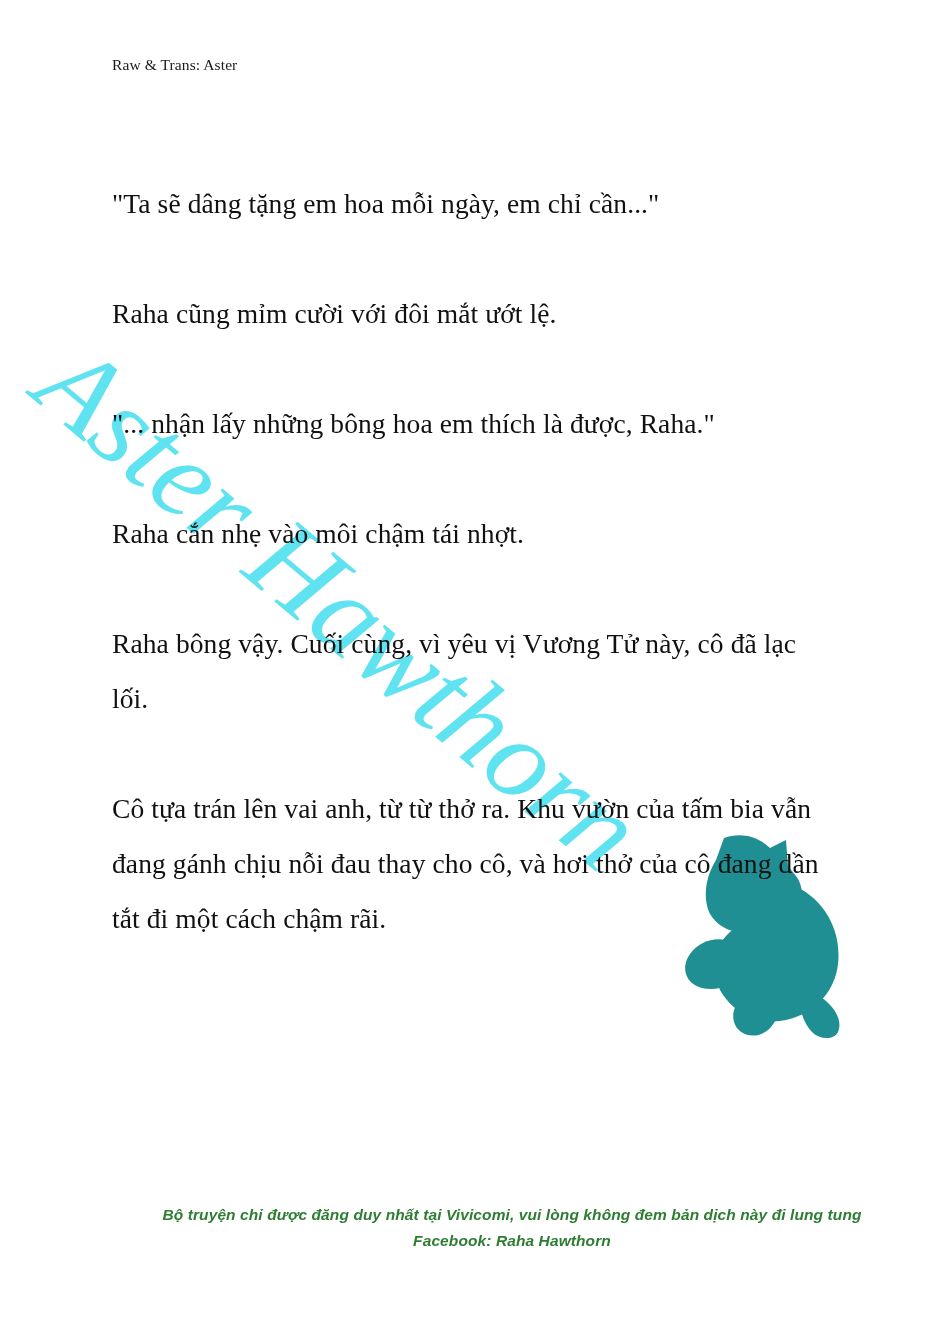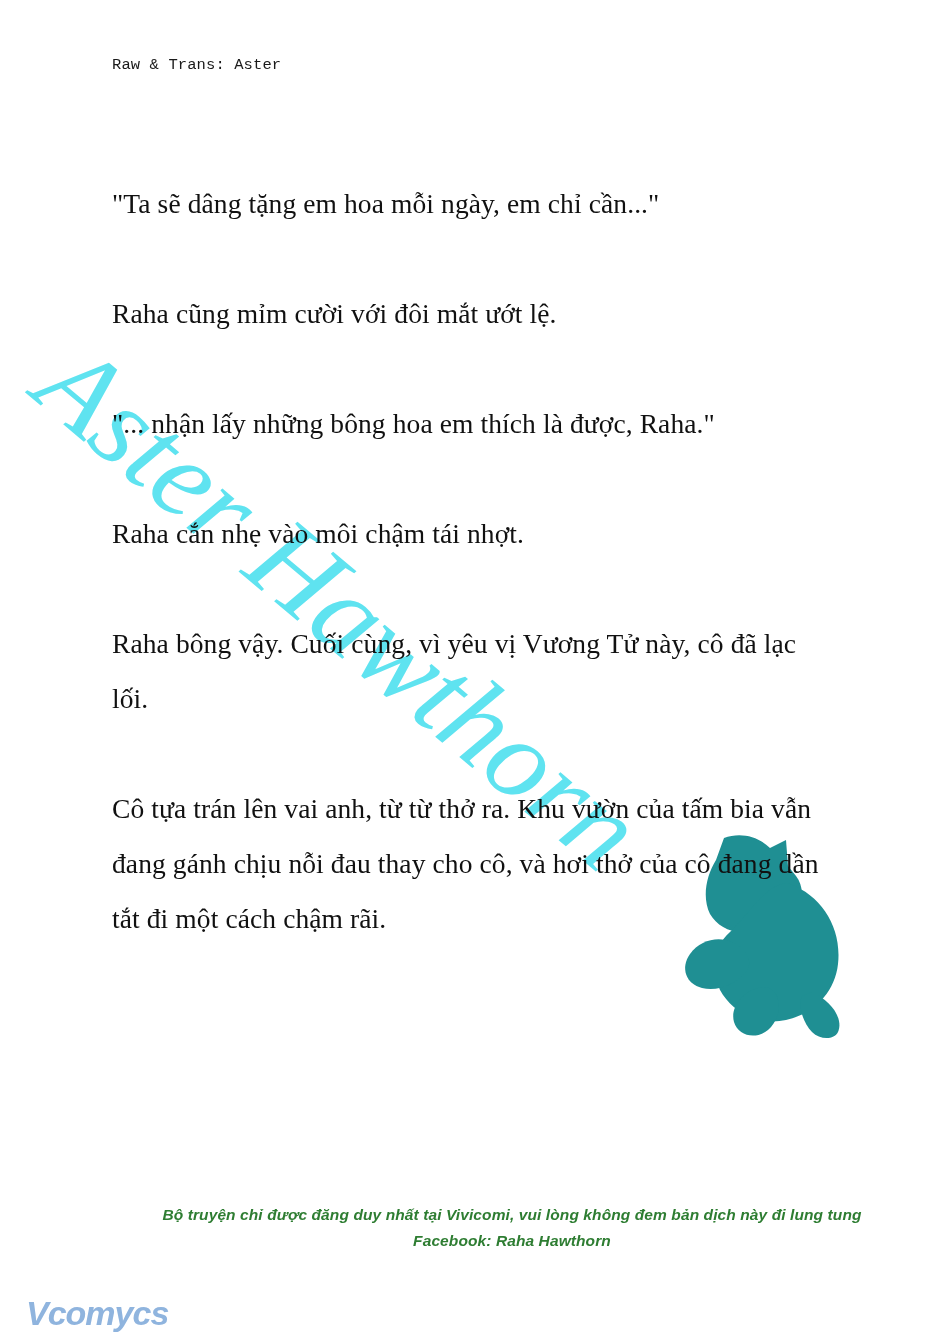--- a/index.html
+++ b/index.html
@@ -16,21 +16,21 @@
     height: 1343px;
     background: #ffffff;
     overflow: hidden;
   }
 
   
   #credit {
     position: absolute;
     left: 112px;
     top: 56px;
-    font-family: Liberation Mono, monospace;
+    font-family: Liberation Serif, serif;
     font-size: 15.5px;
     color: #1a1a1a;
     letter-spacing: 0.1px;
     white-space: nowrap;
   }
 
   
   #watermark {
     position: absolute;
     left: 92px;
@@ -156,19 +156,14 @@
     <p class="para">Raha cắn nhẹ vào môi chậm tái nhợt.</p>
     <p class="para">Raha bông vậy. Cuối cùng, vì yêu vị Vương Tử này, cô đã lạc lối.</p>
     <p class="para">Cô tựa trán lên vai anh, từ từ thở ra. Khu vườn của tấm bia vẫn đang gánh chịu nỗi đau thay cho cô, và hơi thở của cô đang dần tắt đi một cách chậm rãi.</p>
   </div>
 
   <div id="footer-note">
     <div class="fline">Bộ truyện chỉ được đăng duy nhất tại Vivicomi, vui lòng không đem bản dịch này đi lung tung</div>
     <div class="fline">Facebook: Raha Hawthorn</div>
   </div>
 
-  <div id="logo">
-    <svg viewBox="0 0 150 46" width="150" height="46" aria-hidden="true">
-      <text id="logo-text" x="0" y="33">Vcomycs</text>
-    </svg>
-  </div>
 
 </div>
 
 </body></html>

